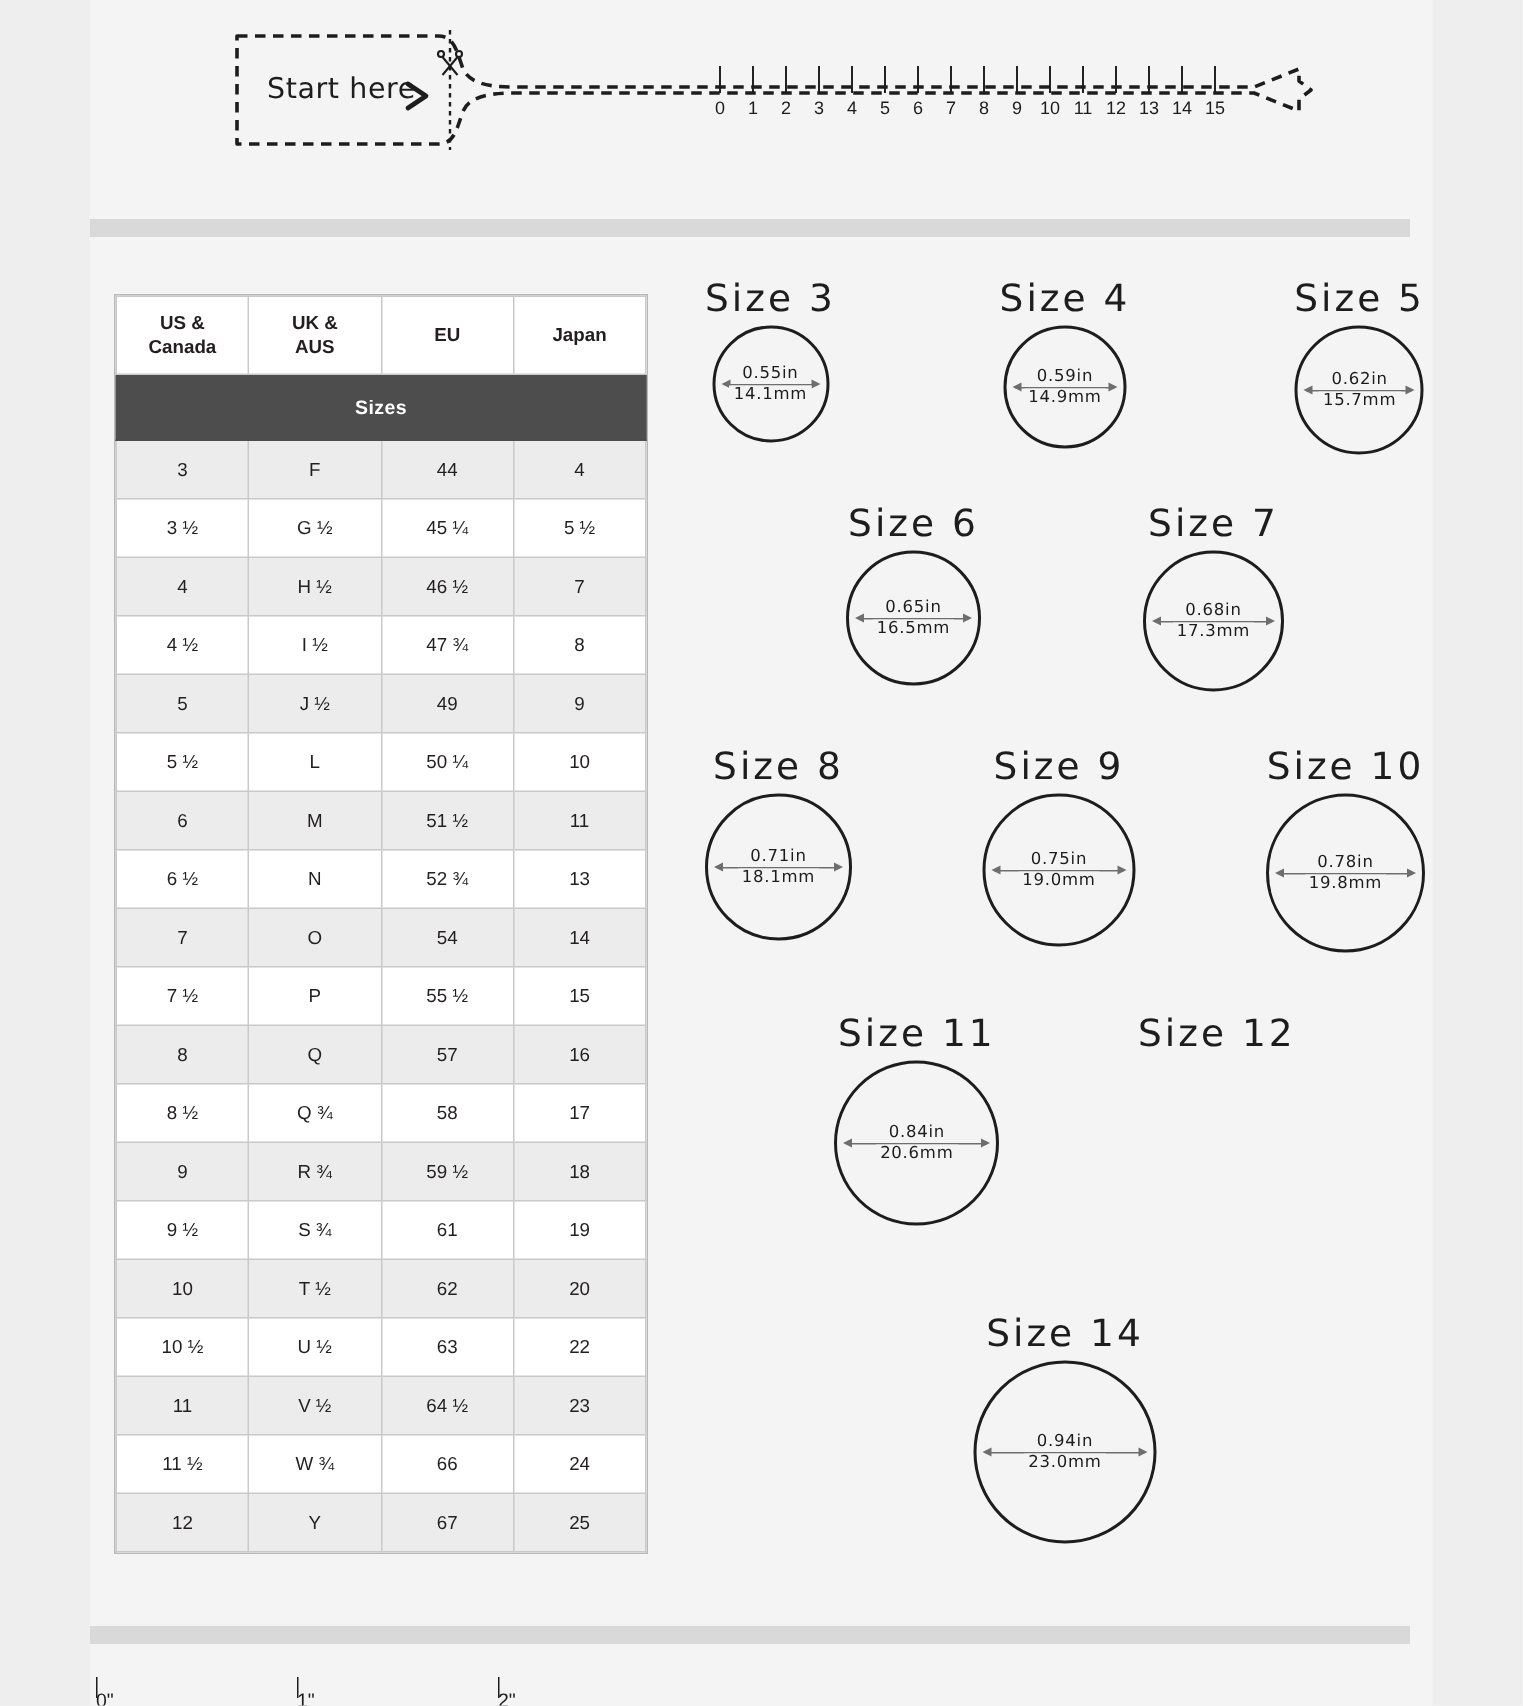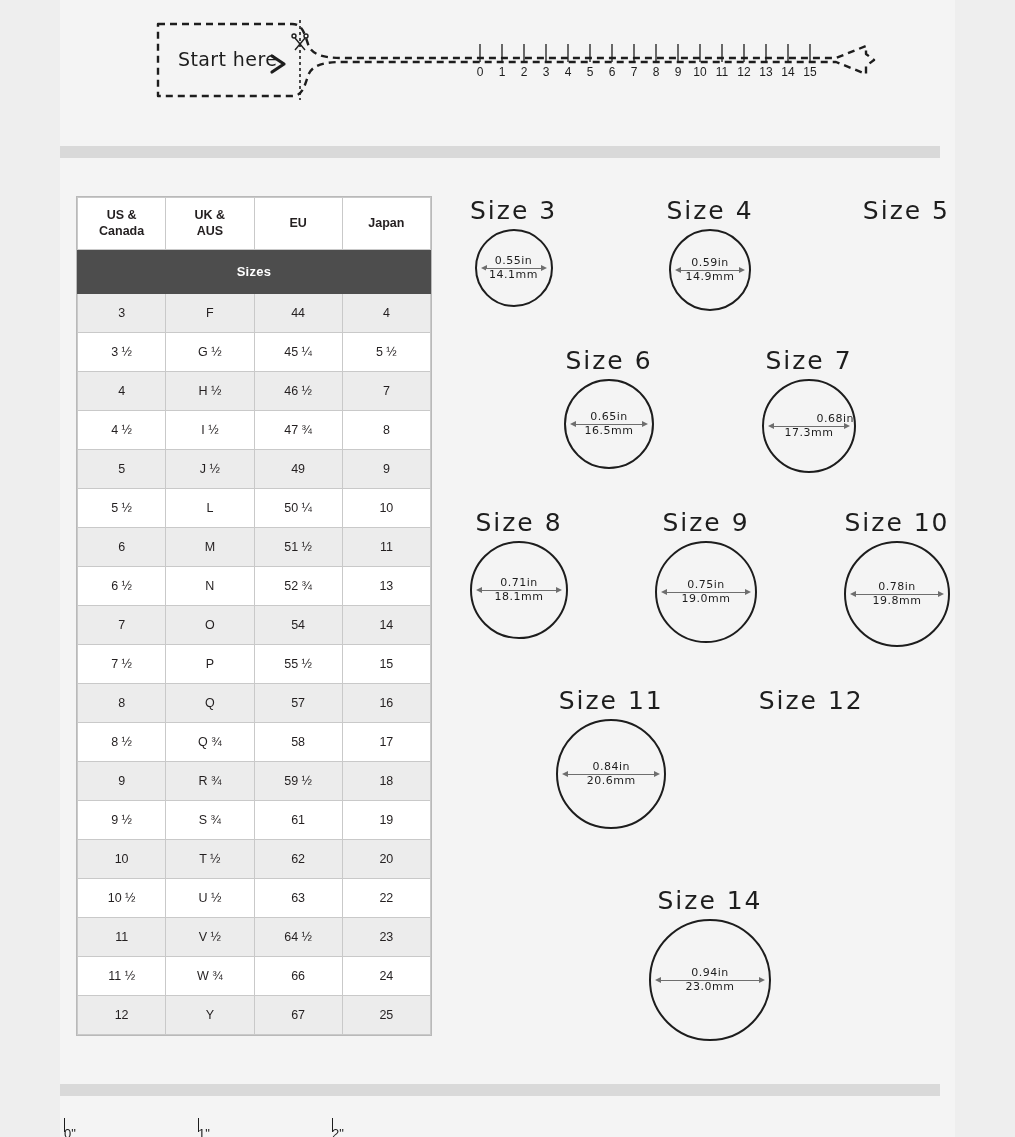--- a/index.html
+++ b/index.html
@@ -109,21 +109,21 @@
     font-size: 12.5px;
     height: 18px;
   }
   table.sizes tr.odd td { background: #ececec; }
   table.sizes tr.even td { background: #ffffff; }
 
   
   .rings {
     position: absolute;
     left: 460px;
-    top: 196px;
+    top: 184px;
     width: 500px;
     height: 880px;
     text-decoration: underline;
   }
   .ring-row {
     position: absolute;
     display: flex;
     width: 100%;
   }
   .ring-cell {
@@ -459,38 +459,47 @@
             <div class="ring-mm-row">
               <div class="arrow-line"></div>
               <div class="arrow-head left"></div>
               <div class="arrow-head right"></div>
               <div class="ring-mm mm-cover">14.9mm</div>
             </div>
           </div>
         </div>
         <div class="ring-cell">
           <div class="ring-label">Size 5</div>
+          <div class="ring-circle" style="width: 86px; height: 86px;">
+            <div class="ring-in">0.62in</div>
+            <div class="ring-mm-row">
+              <div class="arrow-line"></div>
+              <div class="arrow-head left"></div>
+              <div class="arrow-head right"></div>
+              <div class="ring-mm mm-cover">15.7mm</div>
+            </div>
+          </div>
         </div>
       </div>
       <div class="ring-row" style="top: 150px; justify-content: space-around; padding-left: 50px; padding-right: 50px; box-sizing: border-box;">
         <div class="ring-cell">
           <div class="ring-label">Size 6</div>
           <div class="ring-circle" style="width: 90px; height: 90px;">
             <div class="ring-in">0.65in</div>
             <div class="ring-mm-row">
               <div class="arrow-line"></div>
               <div class="arrow-head left"></div>
               <div class="arrow-head right"></div>
               <div class="ring-mm mm-cover">16.5mm</div>
             </div>
           </div>
         </div>
         <div class="ring-cell">
           <div class="ring-label">Size 7</div>
-          <div class="ring-circle" style="width: 94px; height: 94px; align-items: flex-end;">
+          <div class="ring-circle" style="width: 94px; height: 94px;">
             <div class="ring-in">0.68in</div>
             <div class="ring-mm-row">
               <div class="arrow-line"></div>
               <div class="arrow-head left"></div>
               <div class="arrow-head right"></div>
               <div class="ring-mm mm-cover">17.3mm</div>
             </div>
           </div>
         </div>
       </div>

